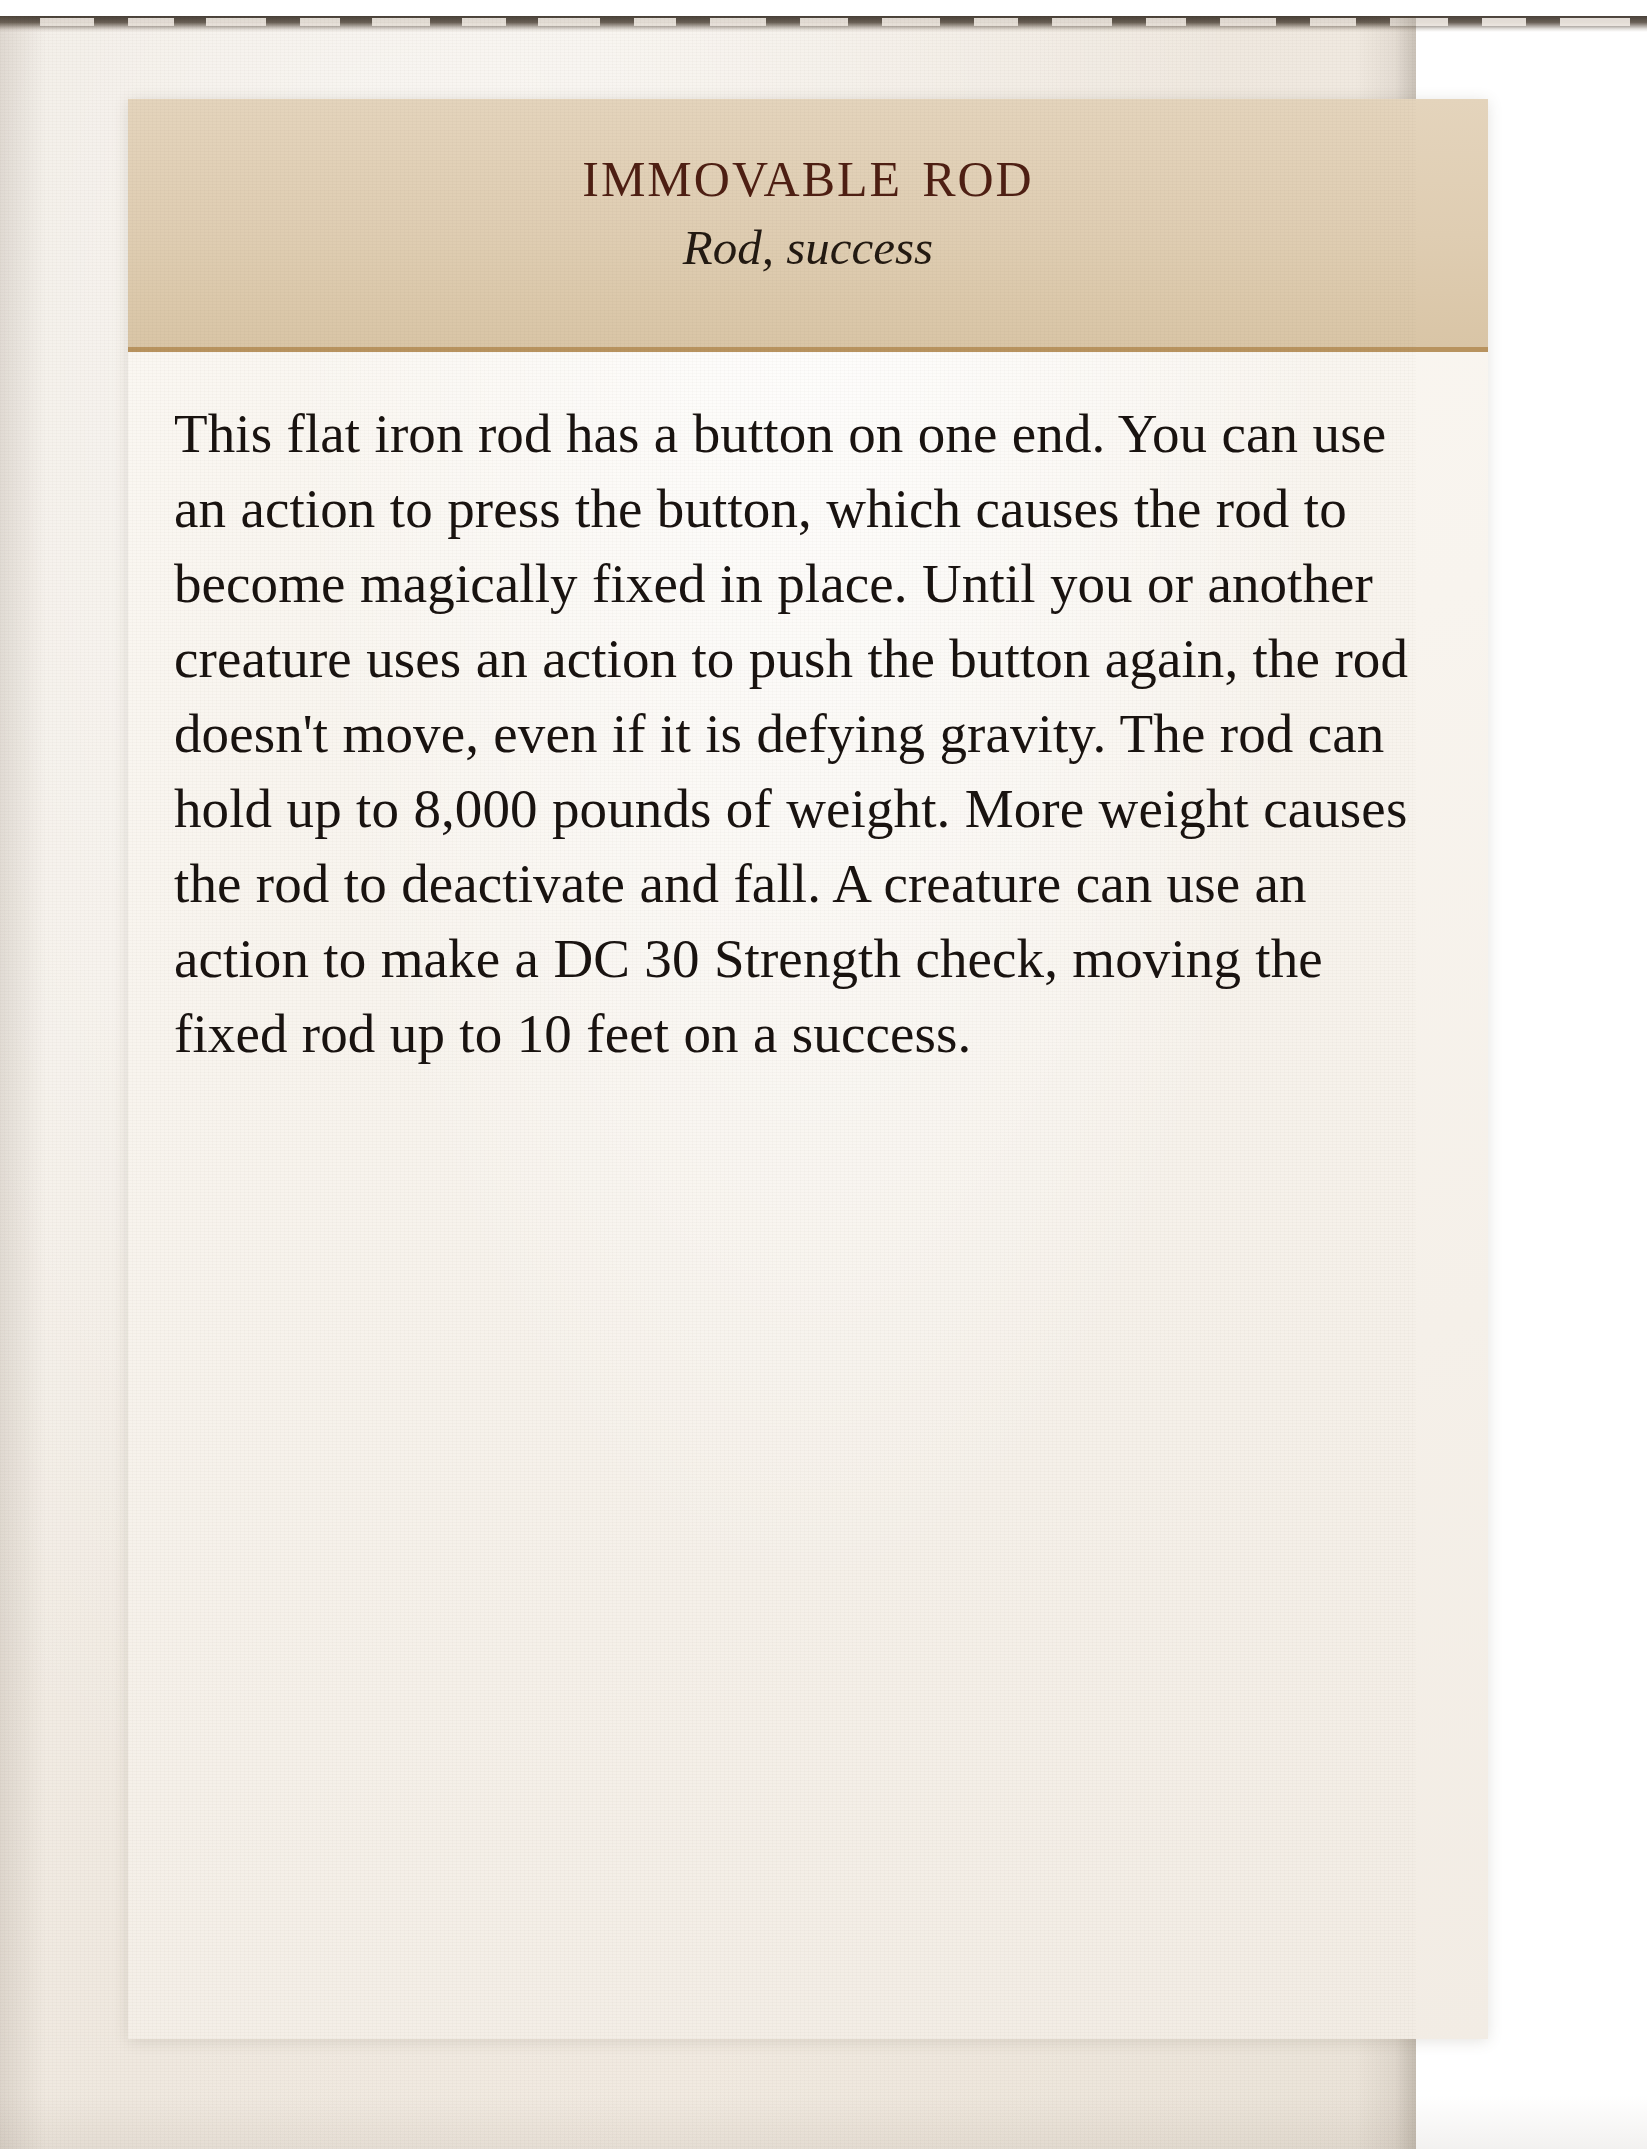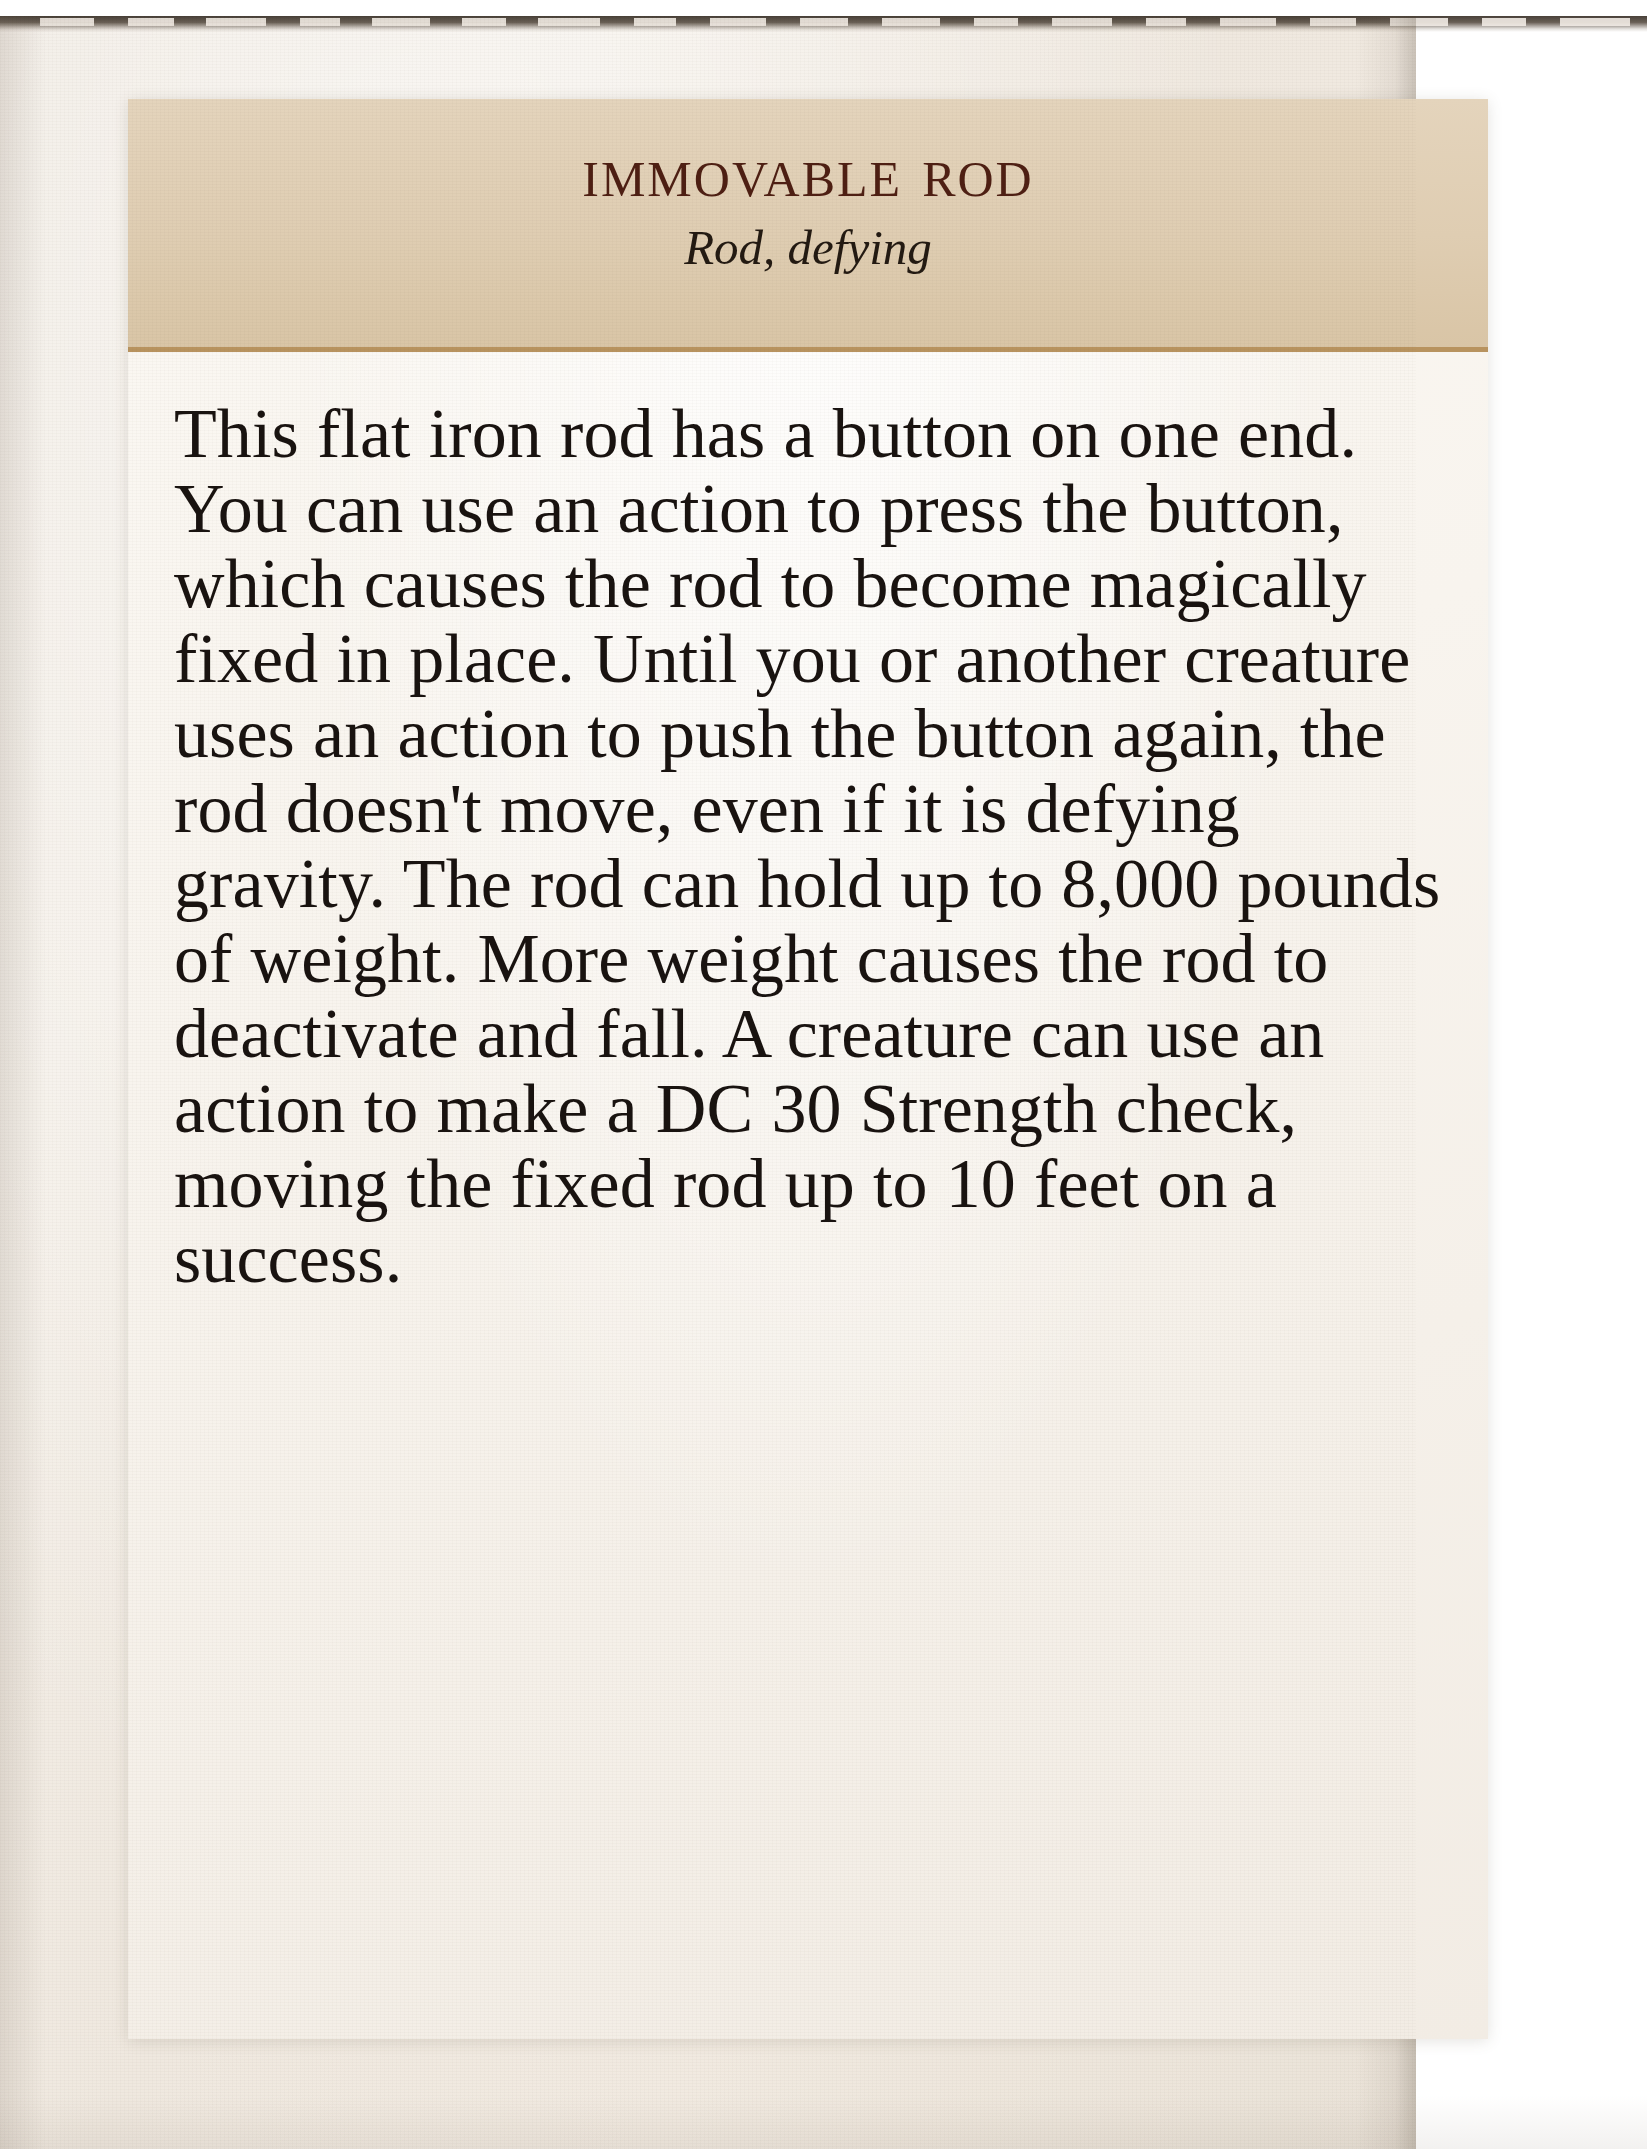--- a/index.html
+++ b/index.html
@@ -119,21 +119,21 @@
   }
 
   .card-body {
     position: relative;
     padding: 44px 46px 0 46px;
     box-sizing: border-box;
   }
   .item-desc {
     margin: 0;
     font-family: "Liberation Serif", serif;
-    font-size: 70px;
+    font-size: 55px;
     line-height: 75px;
     color: #191310;
     text-align: left;
     letter-spacing: 0.1px;
     word-spacing: 0.5px;
   }
 
   .card-footer {
     position: absolute;
     left: 0;
@@ -200,21 +200,21 @@
 
   <div class="left-shadow"></div>
   <div class="right-shadow"></div>
   <div class="bottom-shadow"></div>
   <div class="page-edge"></div>
 
   <div class="card">
 
     <div class="card-header">
       <h1 class="item-name">Immovable Rod</h1>
-      <p class="item-type">Rod, defying</p>
+      <p class="item-type">Rod, success</p>
     </div>
 
     <div class="card-body">
       <p class="item-desc">This flat iron rod has a button on one end. You can use an action to press the button, which causes the rod to become magically fixed in place. Until you or another creature uses an action to push the button again, the rod doesn't move, even if it is defying gravity. The rod can hold up to 8,000 pounds of weight. More weight causes the rod to deactivate and fall. A creature can use an action to make a DC 30 Strength check, moving the fixed rod up to 10 feet on a success.</p>
     </div>
 
 
   </div>
 
   <div class="grain"></div>

